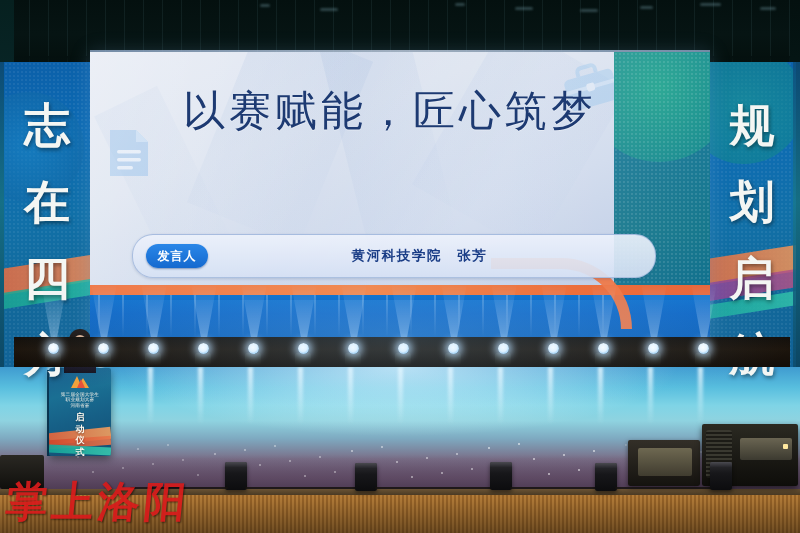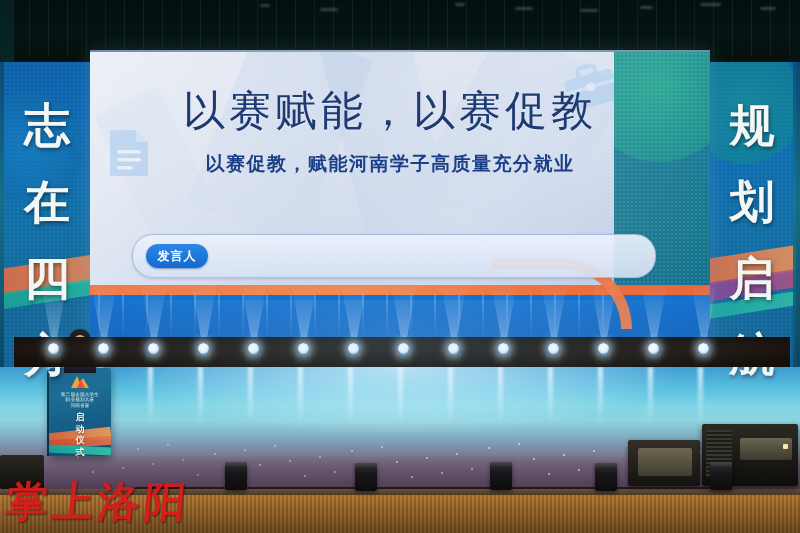--- a/index.html
+++ b/index.html
@@ -476,27 +476,27 @@
     <div class="deco-case">
       <svg width="62" height="52" viewBox="0 0 62 52">
         <rect x="6" y="14" width="50" height="32" rx="5" fill="#7fb9ea" opacity="0.7"></rect>
         <path d="M22 14 v-4 a4 4 0 0 1 4-4 h10 a4 4 0 0 1 4 4 v4" fill="none" stroke="#7fb9ea" stroke-width="4" opacity="0.7"></path>
         <rect x="6" y="25" width="50" height="4" fill="#cfe4f8" opacity="0.85"></rect>
         <rect x="27" y="23" width="8" height="8" rx="2" fill="#e8f2fc"></rect>
       </svg>
     </div>
 
     <div class="headline">
-      <div class="title-main">以赛赋能，以赛促教</div>
-      <div class="title-sub">以赛促教，赋能河南学子高质量充分就业</div>
+      <div class="title-main">以赛赋能，匠心筑梦</div>
     </div>
 
     <div class="speaker-bar">
       <div class="speaker-badge">发言人</div>
       <div class="speaker-text">
+        <div class="speaker-line2">黄河科技学院　张芳</div>
       </div>
     </div>
 
     <div class="ribbon"></div>
     <div class="ribbon-curve"></div>
     <div class="screen-lower" id="screen-lower">
         <div class="ray" style="left: 8px;"></div>
         <div class="ray" style="left: 32px;"></div>
         <div class="ray" style="left: 56px;"></div>
         <div class="ray" style="left: 80px;"></div>

